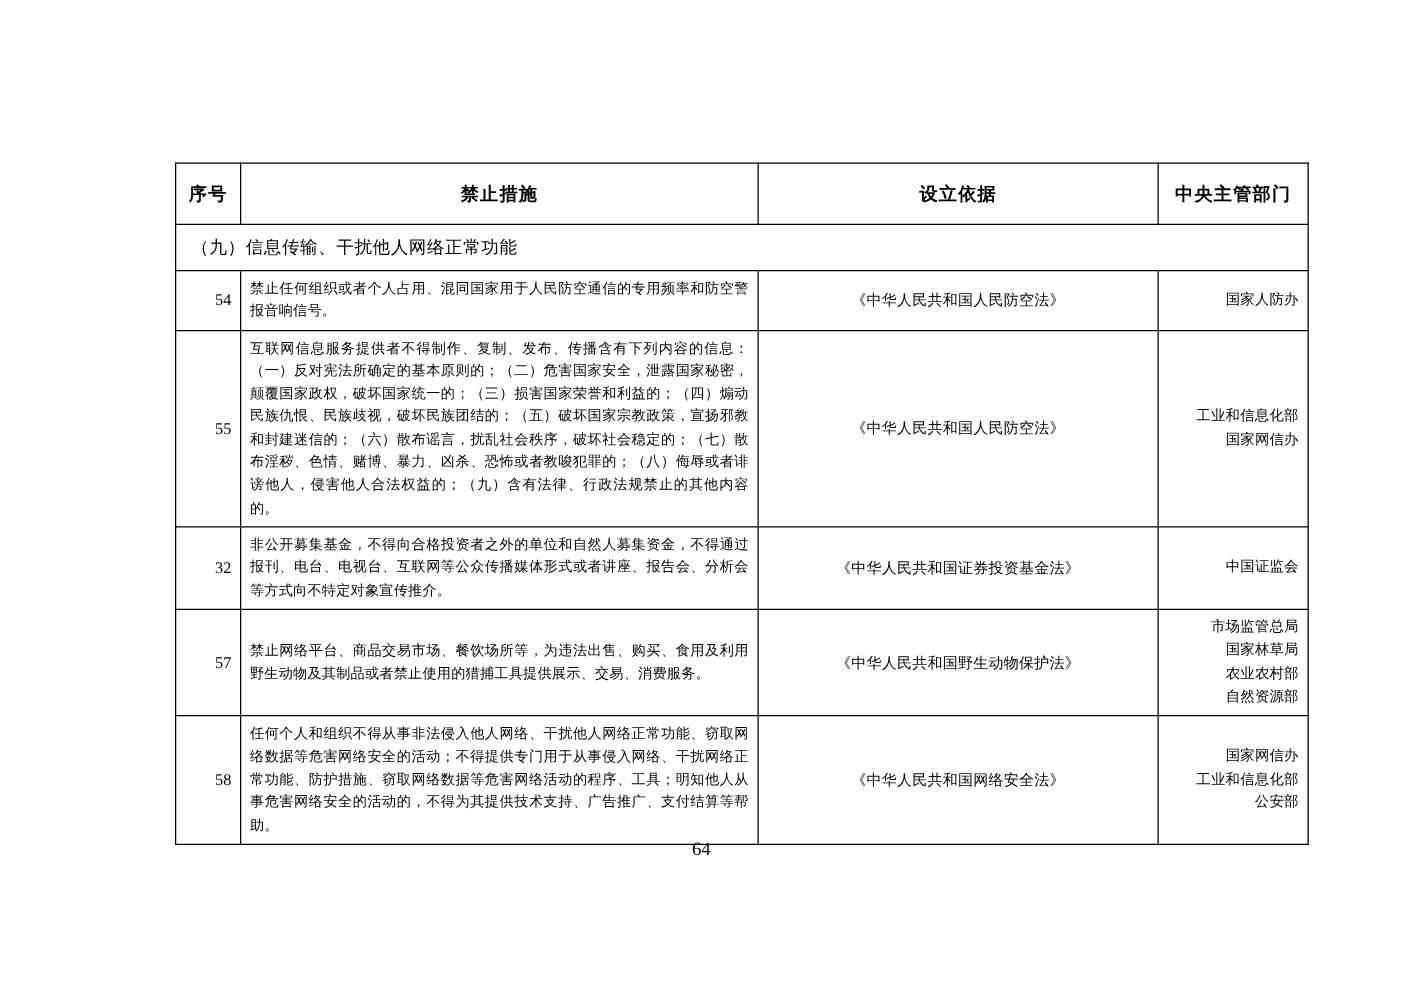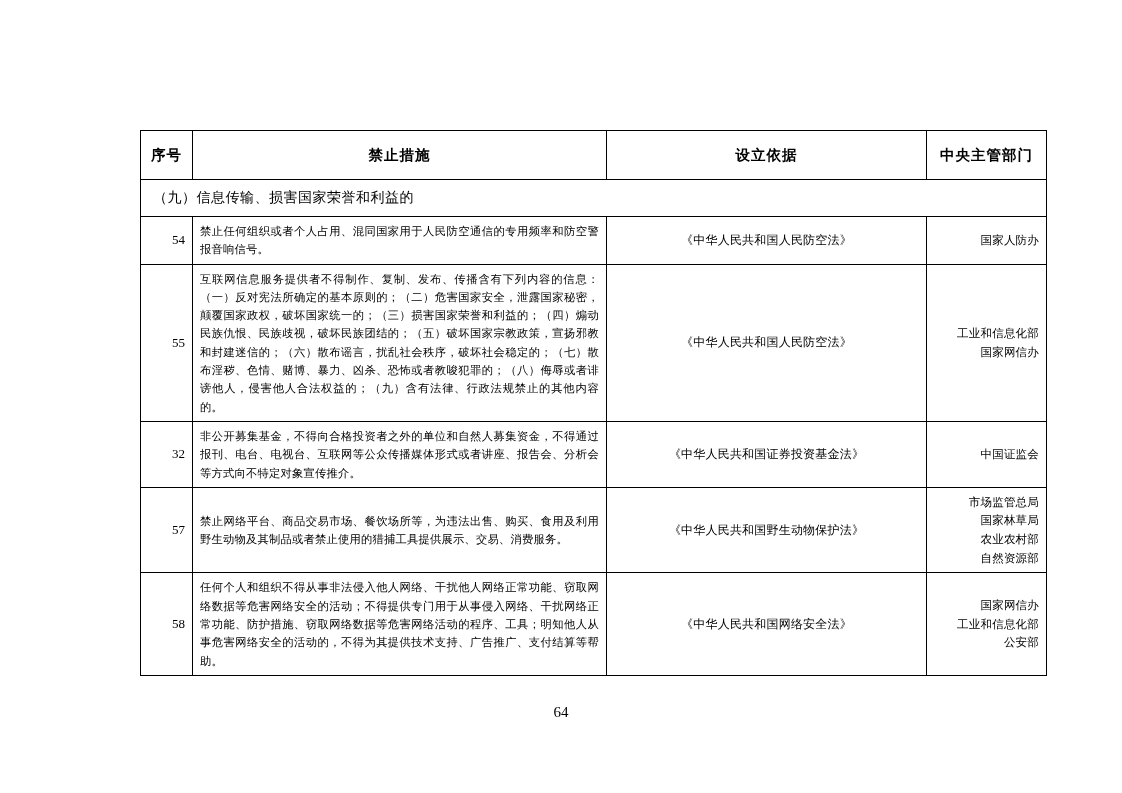--- a/index.html
+++ b/index.html
@@ -75,21 +75,21 @@
   .cell-dept {
     font-size: 11.5px;
     line-height: 1.62;
     text-align: left;
     letter-spacing: 0.2px;
   }
   .cell-dept div { white-space: nowrap; text-align: right; }
 
   .page-number {
     position: absolute;
-    top: 704px;
+    top: 672px;
     left: 0;
     width: 1122px;
     text-align: center;
     font-size: 15px;
     font-family: "Liberation Serif", "DejaVu Serif", serif;
   }
 </style>
 </head>
 <body>
 
@@ -104,21 +104,21 @@
     </colgroup>
     <tbody>
       <tr class="hdr">
         <td>序号</td>
         <td>禁止措施</td>
         <td>设立依据</td>
         <td>中央主管部门</td>
       </tr>
 
       <tr class="section-row">
-        <td colspan="4">（九）信息传输、损害国家荣誉和利益的</td>
+        <td colspan="4">（九）信息传输、干扰他人网络正常功能</td>
       </tr>
 
       <tr>
         <td class="cell-no">54</td>
         <td class="cell-meas">禁止任何组织或者个人占用、混同国家用于人民防空通信的专用频率和防空警报音响信号。</td>
         <td class="cell-basis">《中华人民共和国人民防空法》</td>
         <td class="cell-dept">
           <div>国家人防办</div>
         </td>
       </tr>

